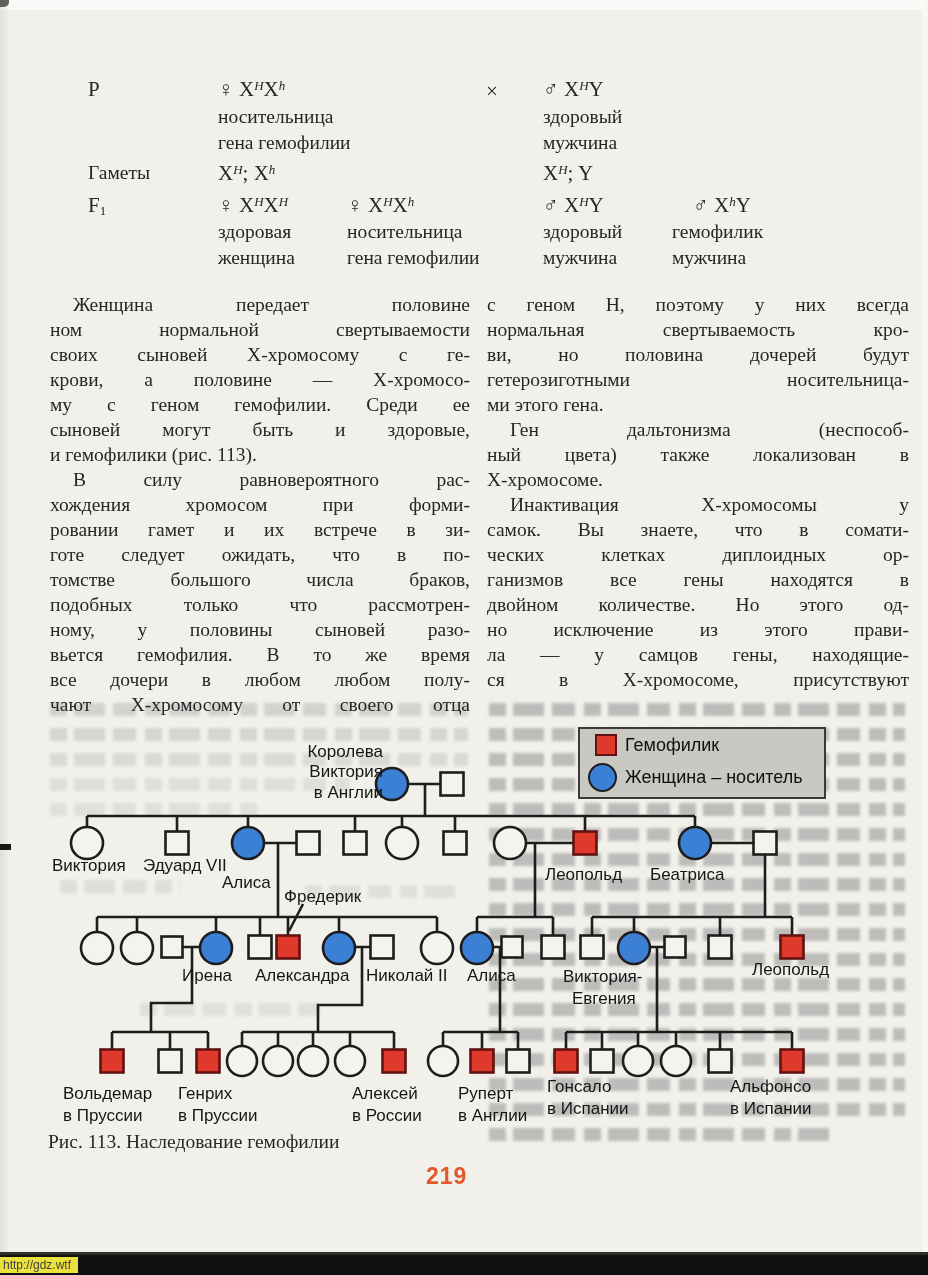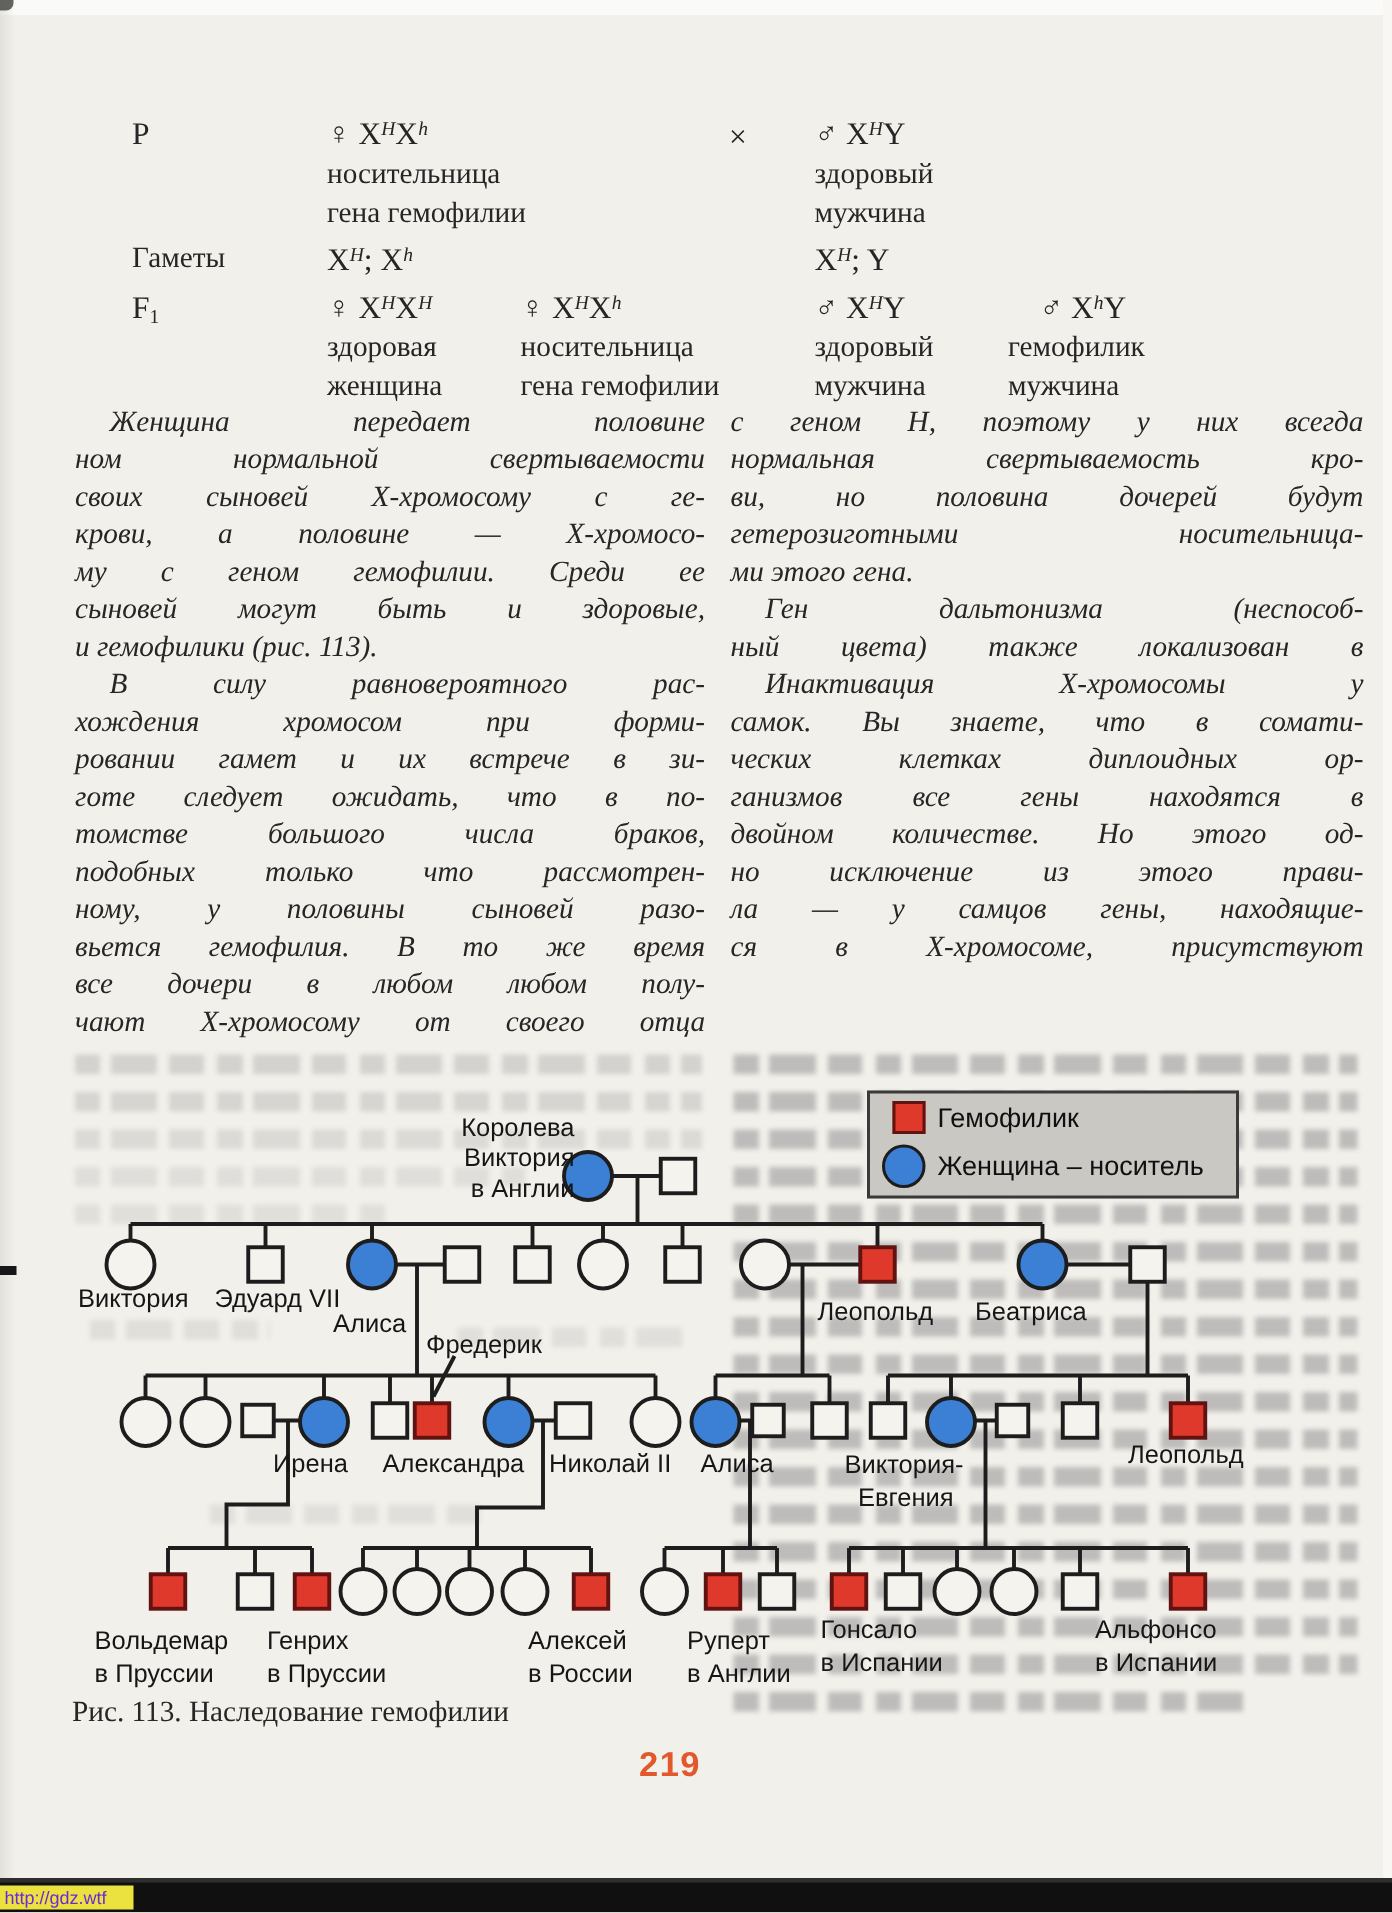--- a/index.html
+++ b/index.html
@@ -13,21 +13,21 @@
                 border-radius:0 0 5px 0;}
   #margin-dash{position:absolute;left:0;top:844px;width:11px;height:6px;background:#17171a;}
 
   
   #cross{position:absolute;left:0;top:0;width:928px;height:280px;}
   .cblock{position:absolute;white-space:nowrap;font-size:19.5px;line-height:1.1;}
   .sup{font-style:italic;font-size:0.62em;position:relative;top:-0.5em;}
   .sub{font-size:0.62em;position:relative;top:0.25em;}
 
   
-  .col{position:absolute;top:269px;font-style:italic;}
+  .col{position:absolute;top:292px;}
   #col-left{left:50px;width:420px;}
   #col-right{left:487px;width:422px;}
   .tline{font-size:19.5px;line-height:25px;height:25px;text-align:justify;text-align-last:justify;
          white-space:nowrap;}
   .tline.end{text-align-last:left;}
   .tline.in{padding-left:23px;}
 
   
   #ped-svg{position:absolute;left:0;top:0;width:928px;height:1275px;}
   #ped-svg polyline{stroke:#1d1d1d;stroke-width:2.6;fill:none;}
@@ -51,23 +51,23 @@
       rgba(90,90,96,.9) 24px 55px, rgba(90,90,96,0) 55px 63px,
       rgba(90,90,96,.9) 63px 86px, rgba(90,90,96,0) 86px 95px);}
 
   #caption{position:absolute;left:48px;top:1131px;font-size:19.5px;}
   #pagenum{position:absolute;left:426px;top:1163px;font-family:"Liberation Sans","DejaVu Sans",sans-serif;
            font-weight:bold;font-size:23px;letter-spacing:1px;color:var(--pgnum,#e2572b);}
 
   
   #wbar{position:absolute;left:0;bottom:0;width:100%;height:20px;background:#101010;
         border-top:3px solid #2e2e2e;}
-  #wtag{position:absolute;left:0;bottom:2px;background:var(--wm,#ece23f);color:#6d28d9;
+  #wtag{position:absolute;left:0;bottom:2px;background:var(--wm,#ece23f);color:#404040;
         font-family:"Liberation Sans","DejaVu Sans",sans-serif;font-size:12px;
-        padding:1px 18px 1px 3px;}
+        padding:1px 7px 1px 3px;}
 </style>
 </head>
 <body>
 
 <div class="page">
   <div class="edge-top"></div>
   <div class="edge-left"></div>
   <div class="edge-right"></div>
   <div id="corner-speck"></div>
   <div id="margin-dash"></div>
@@ -148,20 +148,21 @@
       <div class="tline"><span>чают </span><span class="i">X</span><span>-хромосому от своего отца</span></div>
     </div>
   <div id="col-right" class="col">
       <div class="tline"><span>с геном </span><span class="i">H</span><span>, поэтому у них всегда</span></div>
       <div class="tline"><span>нормальная свертываемость кро-</span></div>
       <div class="tline"><span>ви, но половина дочерей будут</span></div>
       <div class="tline"><span>гетерозиготными носительница-</span></div>
       <div class="tline end"><span>ми этого гена.</span></div>
       <div class="tline in"><span>Ген дальтонизма (неспособ-</span></div>
       <div class="tline"><span>ный цвета) также локализован в</span></div>
+      <div class="tline end"><span class="i">X</span><span>-хромосоме.</span></div>
       <div class="tline in"><span class="b">Инактивация </span><span class="bi">X</span><span class="b">-хромосомы у</span></div>
       <div class="tline"><span class="b">самок.</span><span> Вы знаете, что в сомати-</span></div>
       <div class="tline"><span>ческих клетках диплоидных ор-</span></div>
       <div class="tline"><span>ганизмов все гены находятся в</span></div>
       <div class="tline"><span>двойном количестве. Но этого од-</span></div>
       <div class="tline"><span>но исключение из этого прави-</span></div>
       <div class="tline"><span>ла — у самцов гены, находящие-</span></div>
       <div class="tline"><span>ся в </span><span class="i">X</span><span>-хромосоме, присутствуют</span></div>
     </div>
 

